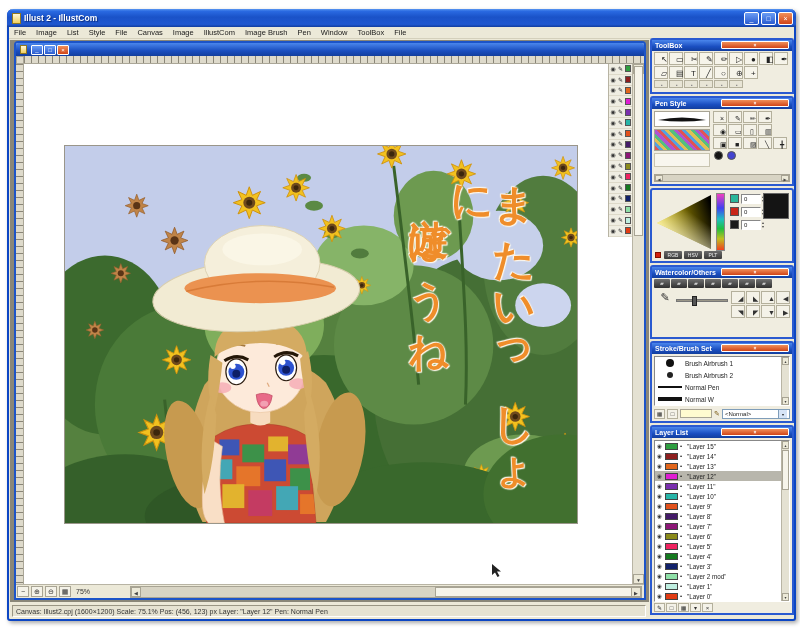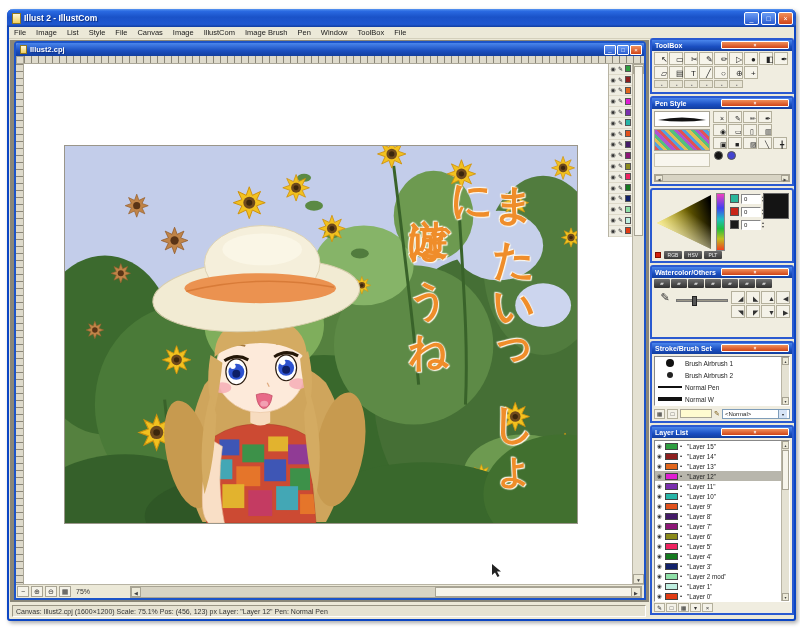--- a/index.html
+++ b/index.html
@@ -170,21 +170,20 @@
       <span class="menu-item">Pen</span>
       <span class="menu-item">Window</span>
       <span class="menu-item">ToolBox</span>
       <span class="menu-item">File</span>
     </div>
 
   <div class="mdi">
     <div class="cw">
       <div class="cw-title">
         <span class="doc-icon"></span>
-        <span class="title-text">Illust2.cpj</span>
         <span class="cw-btn">_</span>
         <span class="cw-btn">□</span>
         <span class="cw-btn close">×</span>
       </div>
       <div class="cw-inner">
         <div class="ruler-corner"></div>
         <div class="ruler-top"></div>
         <div class="ruler-left"></div>
 
         <div class="cw-content">

